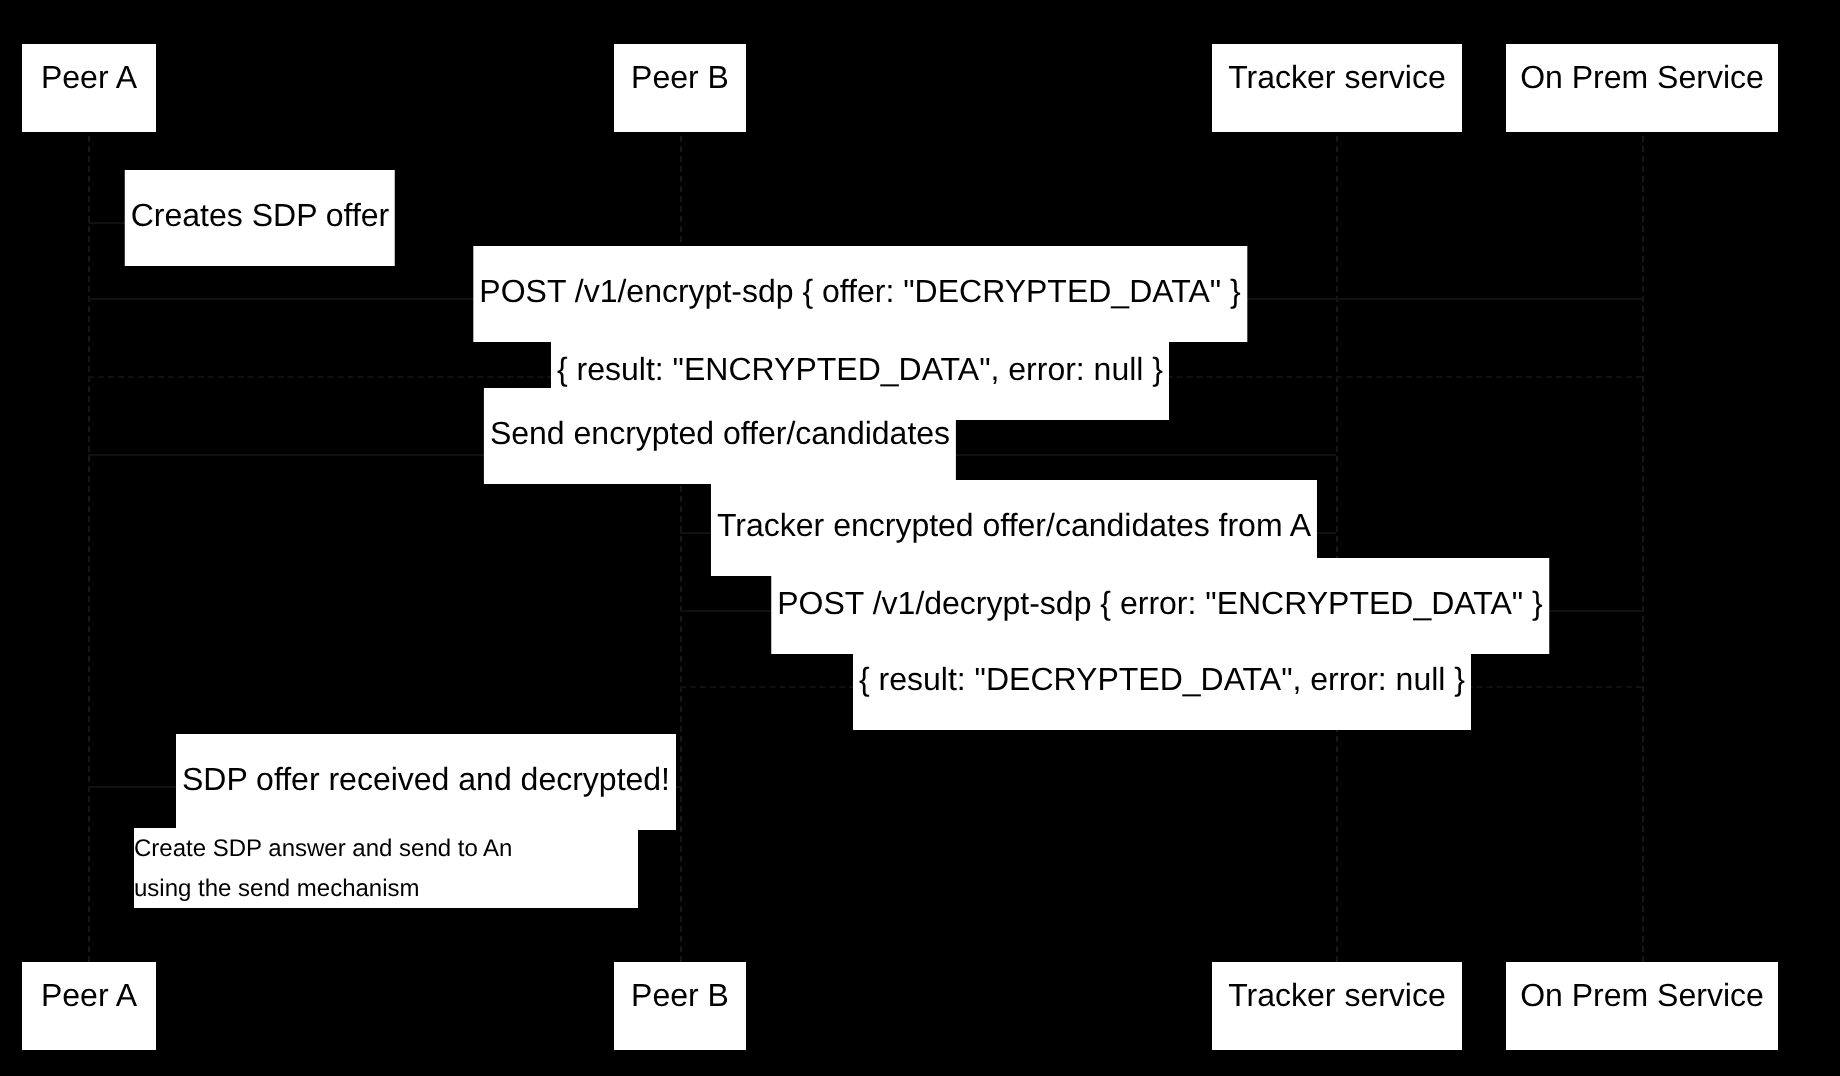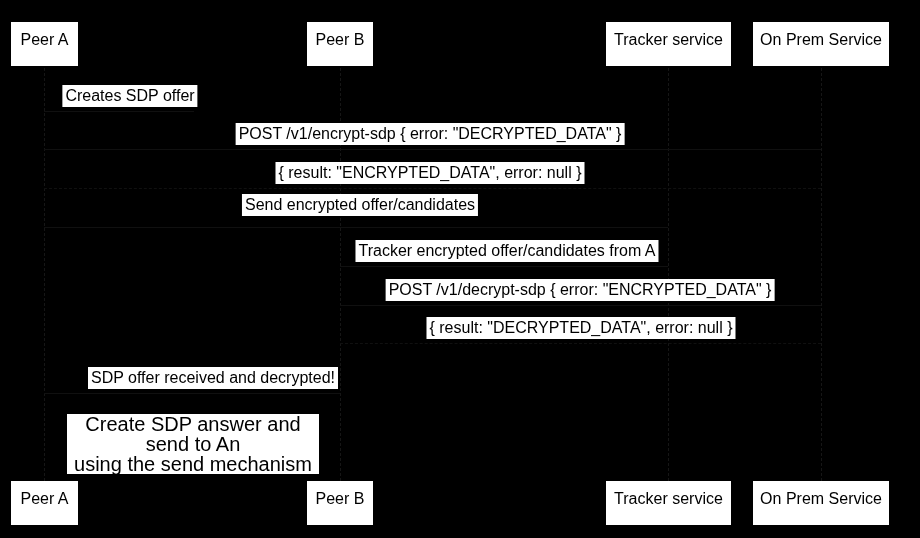--- a/index.html
+++ b/index.html
@@ -30,38 +30,37 @@
     width: 0;
     border-left: 1px dashed #161616; 
   }
   .msg {
     position: absolute;
     transform: translateX(-50%);
     background: #ffffff;
     color: #000000;
     font-size: 16px;
     line-height: 20px;
-    padding: 1px 3px;
+    padding: 14px 3px;
     white-space: nowrap;
   }
   .mline {
     position: absolute;
     height: 0;
     border-top: 1px solid #101010; 
   }
   .mline.reply {
     border-top-style: dashed;
   }
   .note {
     position: absolute;
     background: #ffffff;
     color: #000000;
-    font-size: 20px;
+    font-size: 12px;
     line-height: 20px;
-    text-align: center;
   }
 </style>
 </head>
 <body>
 
 <div class="stage">
 
   <div class="lifeline" style="left:44px;top:58px;height:423px"></div>
   <div class="lifeline" style="left:340px;top:58px;height:423px"></div>
   <div class="lifeline" style="left:668px;top:58px;height:423px"></div>
@@ -80,21 +79,21 @@
   <div class="actor" style="left:307px;top:22px;width:66px">Peer B</div>
   <div class="actor" style="left:606px;top:22px;width:125px">Tracker service</div>
   <div class="actor" style="left:753px;top:22px;width:136px">On Prem Service</div>
 
   <div class="actor" style="left:11px;top:481px;width:67px">Peer A</div>
   <div class="actor" style="left:307px;top:481px;width:66px">Peer B</div>
   <div class="actor" style="left:606px;top:481px;width:125px">Tracker service</div>
   <div class="actor" style="left:753px;top:481px;width:136px">On Prem Service</div>
 
   <div class="msg" style="left:130px;top:85px">Creates SDP offer</div>
-  <div class="msg" style="left:430px;top:123px">POST /v1/encrypt-sdp { error: "DECRYPTED_DATA" }</div>
+  <div class="msg" style="left:430px;top:123px">POST /v1/encrypt-sdp { offer: "DECRYPTED_DATA" }</div>
   <div class="msg" style="left:430px;top:162px">{ result: "ENCRYPTED_DATA", error: null }</div>
   <div class="msg" style="left:360px;top:194px">Send encrypted offer/candidates</div>
   <div class="msg" style="left:507px;top:240px">Tracker encrypted offer/candidates from A</div>
   <div class="msg" style="left:580px;top:279px">POST /v1/decrypt-sdp { error: "ENCRYPTED_DATA" }</div>
   <div class="msg" style="left:581px;top:317px">{ result: "DECRYPTED_DATA", error: null }</div>
   <div class="msg" style="left:213px;top:367px">SDP offer received and decrypted!</div>
 
   <div class="note" style="left:67px;top:414px;width:252px">
     <div>Create SDP answer and send to An</div>
     <div>using the send mechanism</div>

